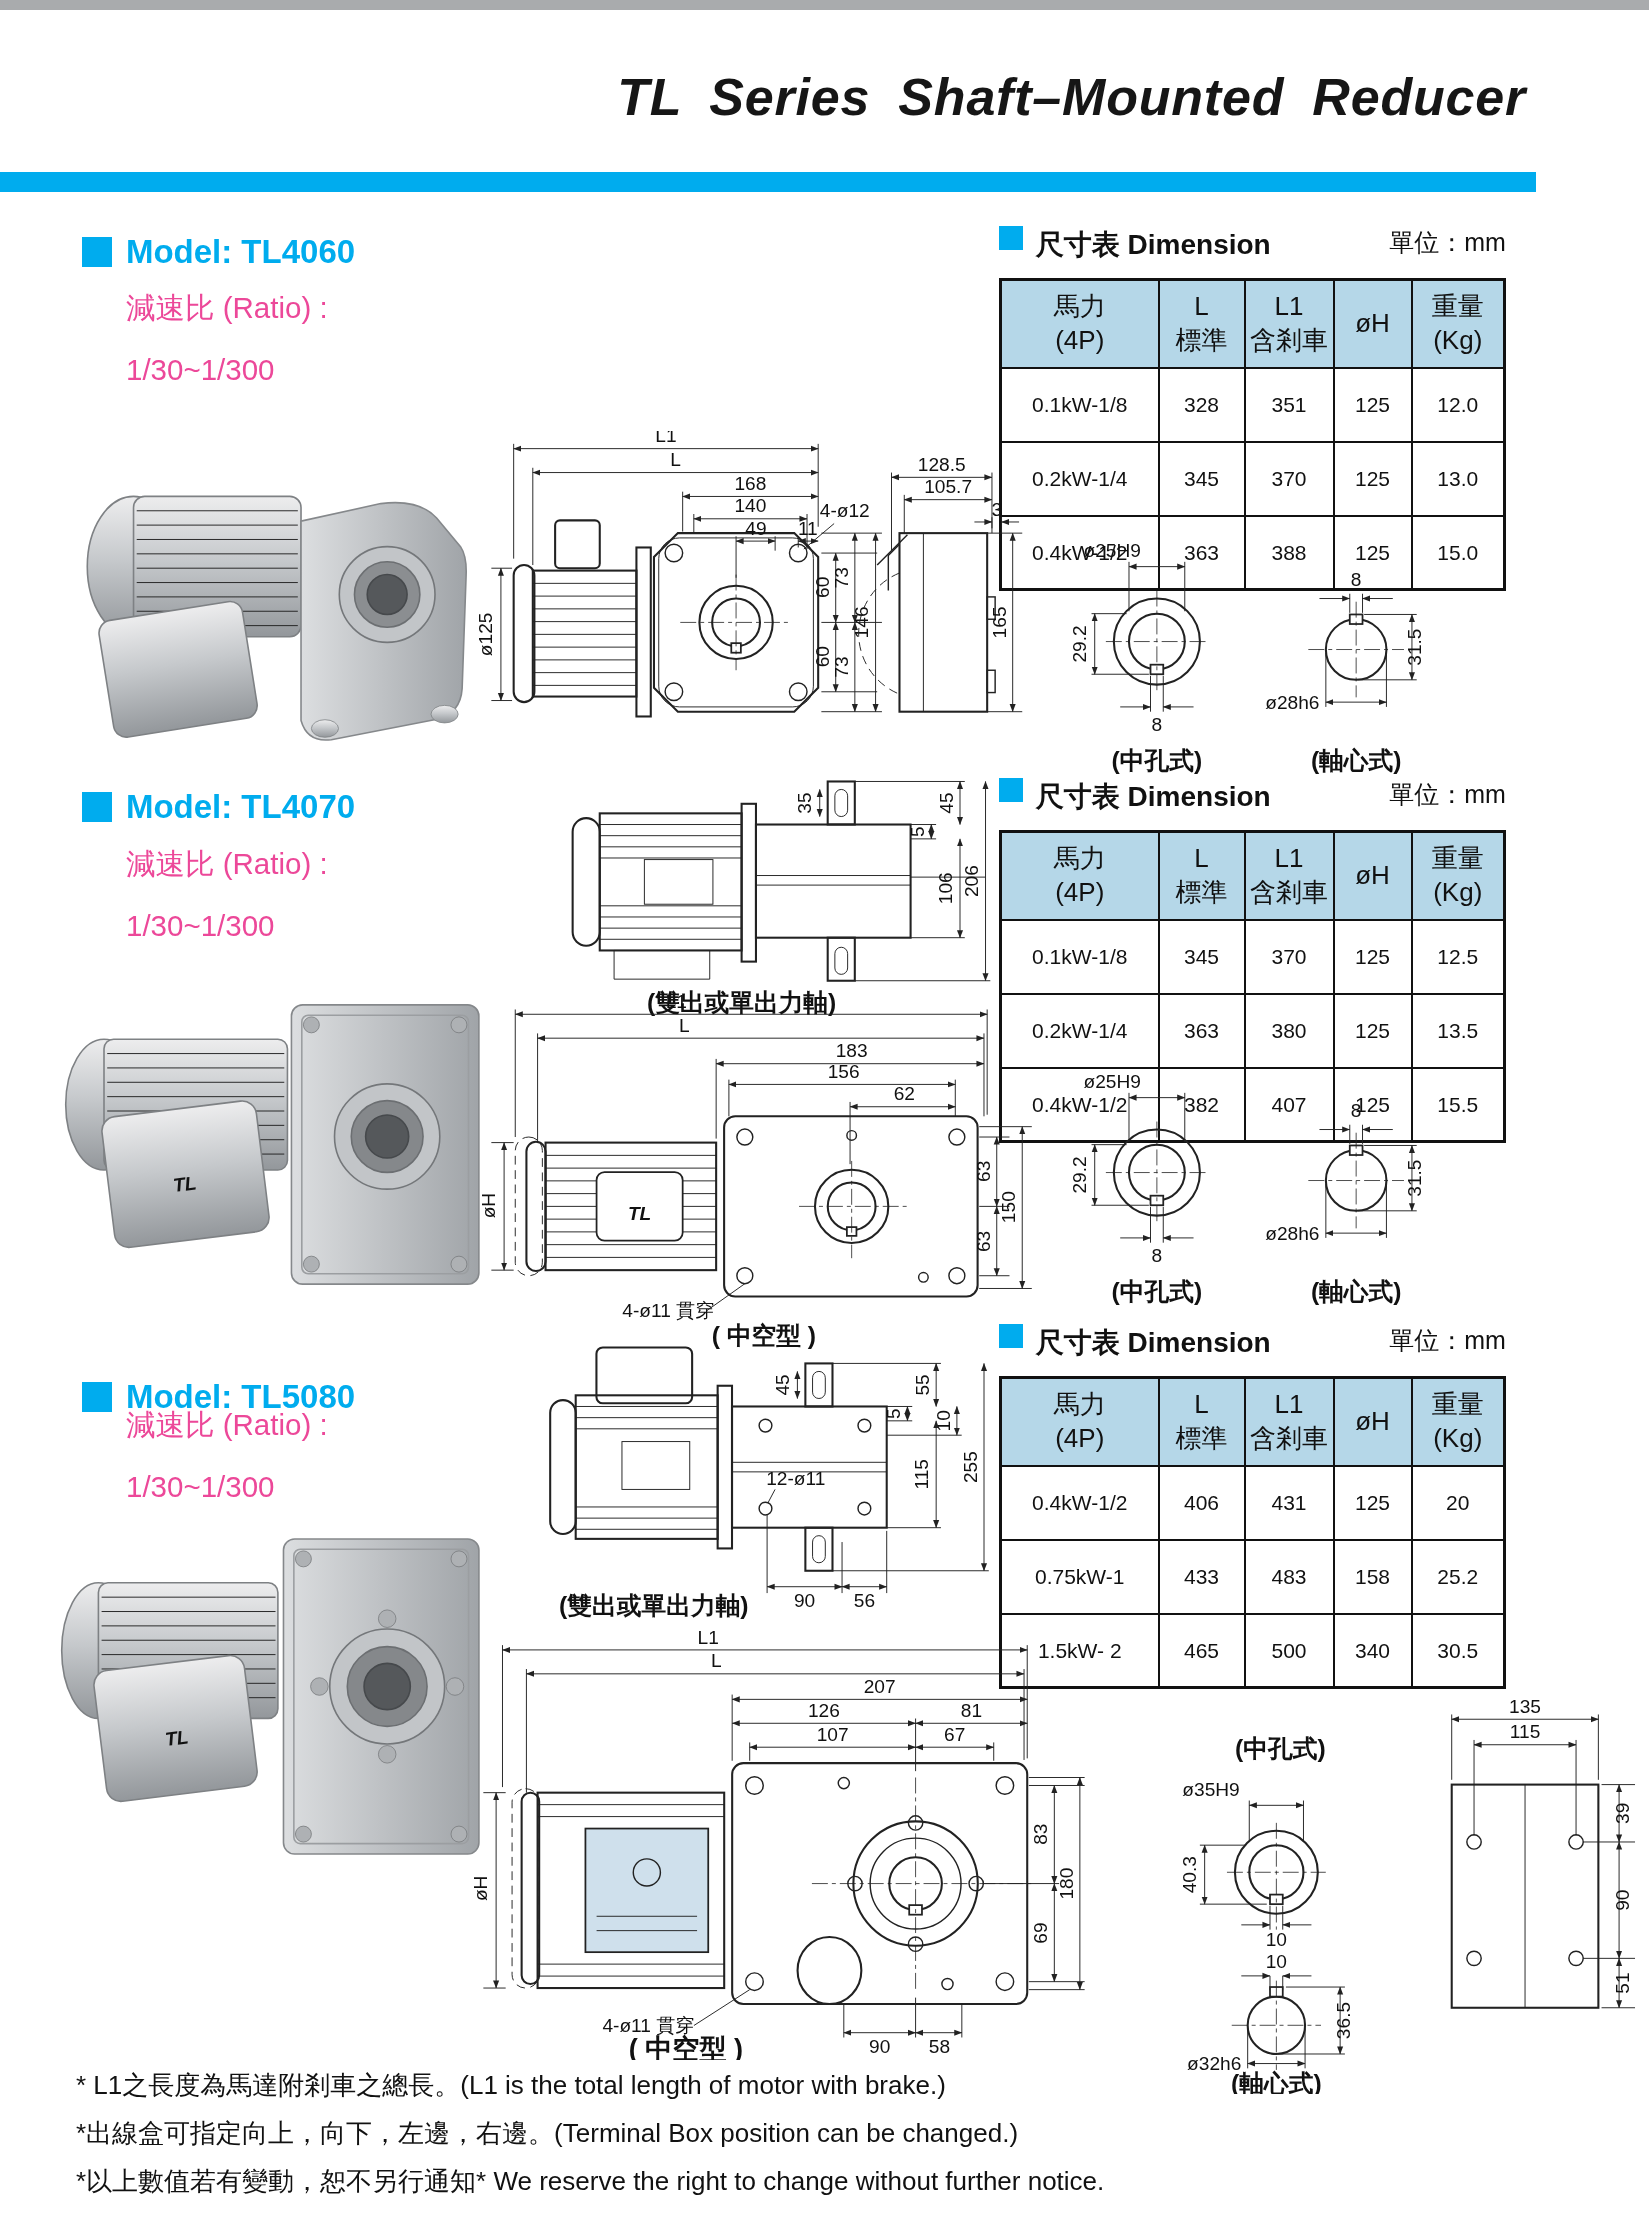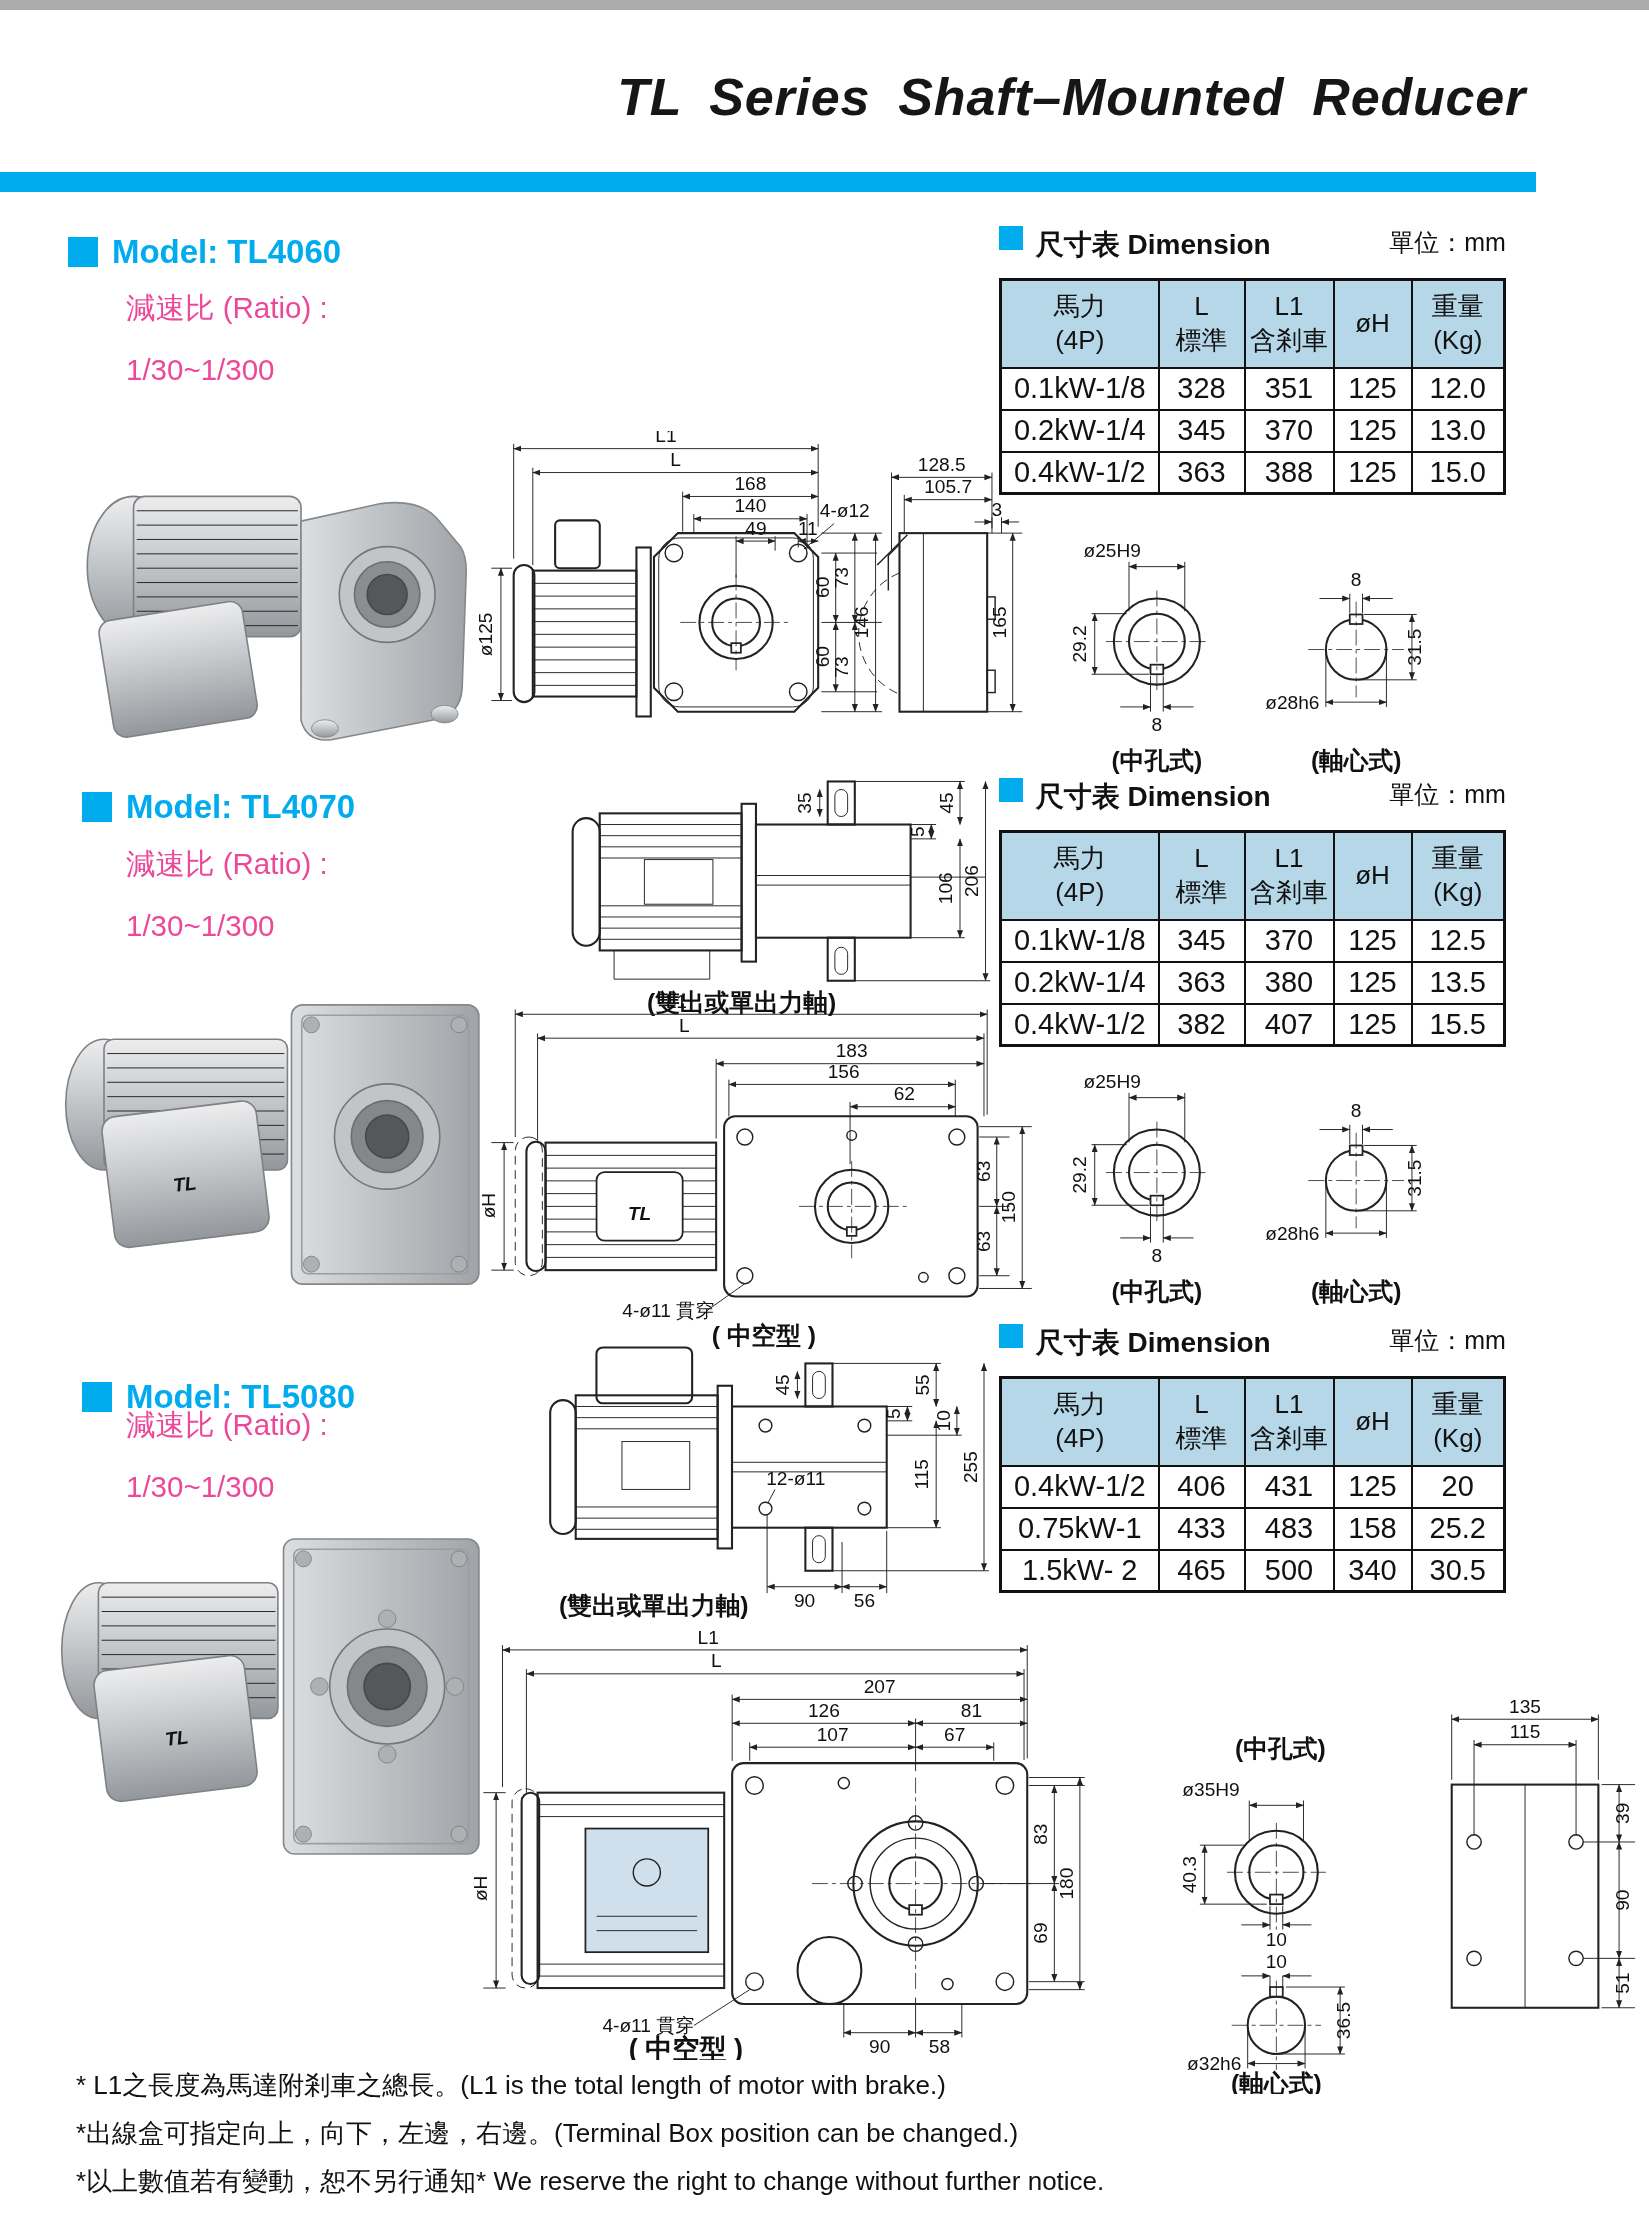--- a/index.html
+++ b/index.html
@@ -19,21 +19,21 @@
   .ratio .r1{margin-bottom:32px}
 
   .tblock{width:510px}
   .thead-row{display:flex;margin-bottom:14.4px}
   .sq-sm{width:24px;height:24px;background:#00ACEE;margin-right:12.8px;flex:0 0 auto}
   .ttitle{font-size:28px;font-weight:bold;white-space:nowrap}
   .tunit{font-size:25px;margin-left:auto;padding-right:3.2px;white-space:nowrap}
   table.dim{border-collapse:collapse;width:504px;table-layout:fixed;border:3.2px solid #111}
   table.dim th,table.dim td{border:2px solid #111;text-align:center;vertical-align:middle;padding:0}
   table.dim th{background:#b5d7e8;font-size:26px;font-weight:normal;height:88px;line-height:1.3}
-  table.dim td{font-size:29px;height:42px}
+  table.dim td{font-size:21px;height:74px}
 
   .notes{font-size:26px;line-height:1}
   .notes .note{margin-bottom:22px;white-space:nowrap}
 
   svg{position:absolute}
   svg text{font-family:"Liberation Sans","DejaVu Sans",sans-serif;font-size:24px;fill:#111}
   svg text.capT{font-size:31px;font-weight:bold}
   svg text.capT2{font-size:34px;font-weight:bold}
   .b{fill:none;stroke:#222;stroke-width:2.6}
   .m{fill:none;stroke:#222;stroke-width:1.8}
@@ -61,21 +61,21 @@
       <stop offset="0" stop-color="#dcdee0"></stop>
         <stop offset="1" stop-color="#a0a4a8"></stop>
     </linearGradient>
   </defs>
 </svg>
 
 <div class="abs topbar"></div>
 <div class="abs title">TL Series Shaft–Mounted Reducer</div>
 <div class="abs cyanbar"></div>
 
-<div class="abs model-row" style="left:68px;top:233px">
+<div class="abs model-row" style="left:82px;top:233px">
   <span class="sq"></span>
   <h2>Model: TL4060</h2>
 </div>
 <div class="abs ratio" style="left:126px;top:293px">
   <div class="r1">減速比 (Ratio) :</div>
   <div class="r2">1/30~1/300</div>
 </div>
 
 <div class="abs tblock" style="left:999px;top:226px">
   <div class="thead-row">

